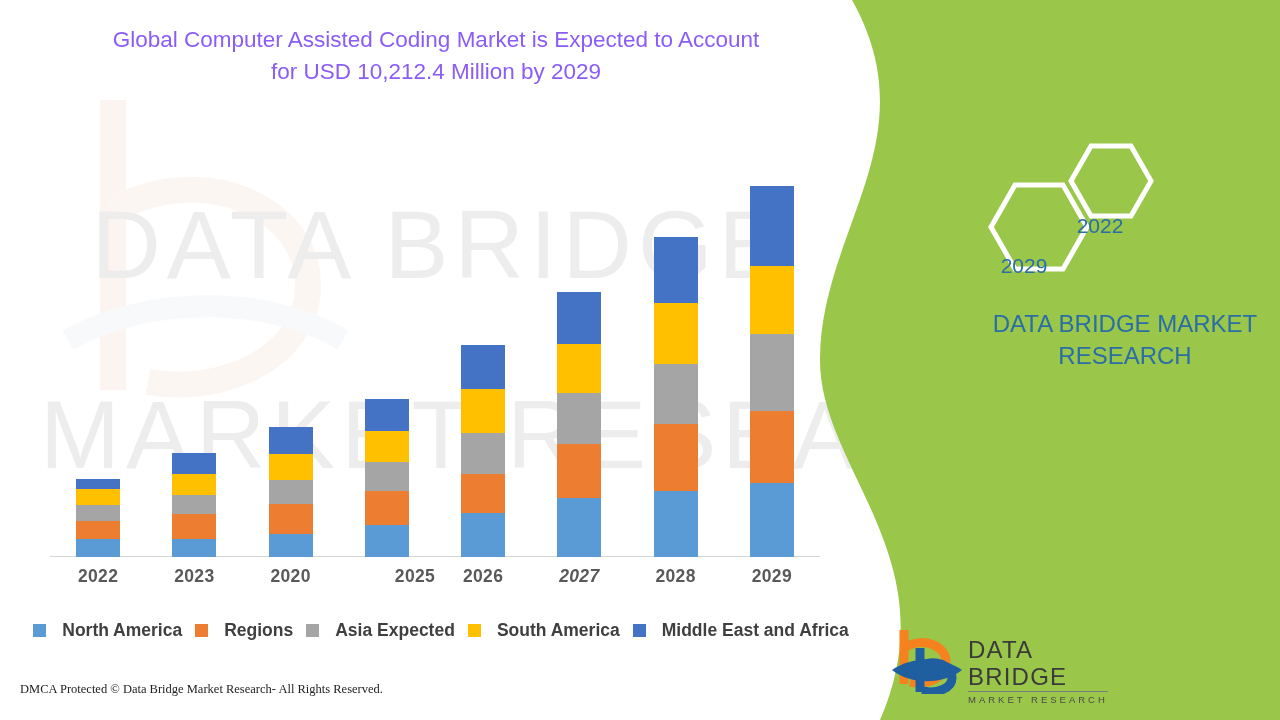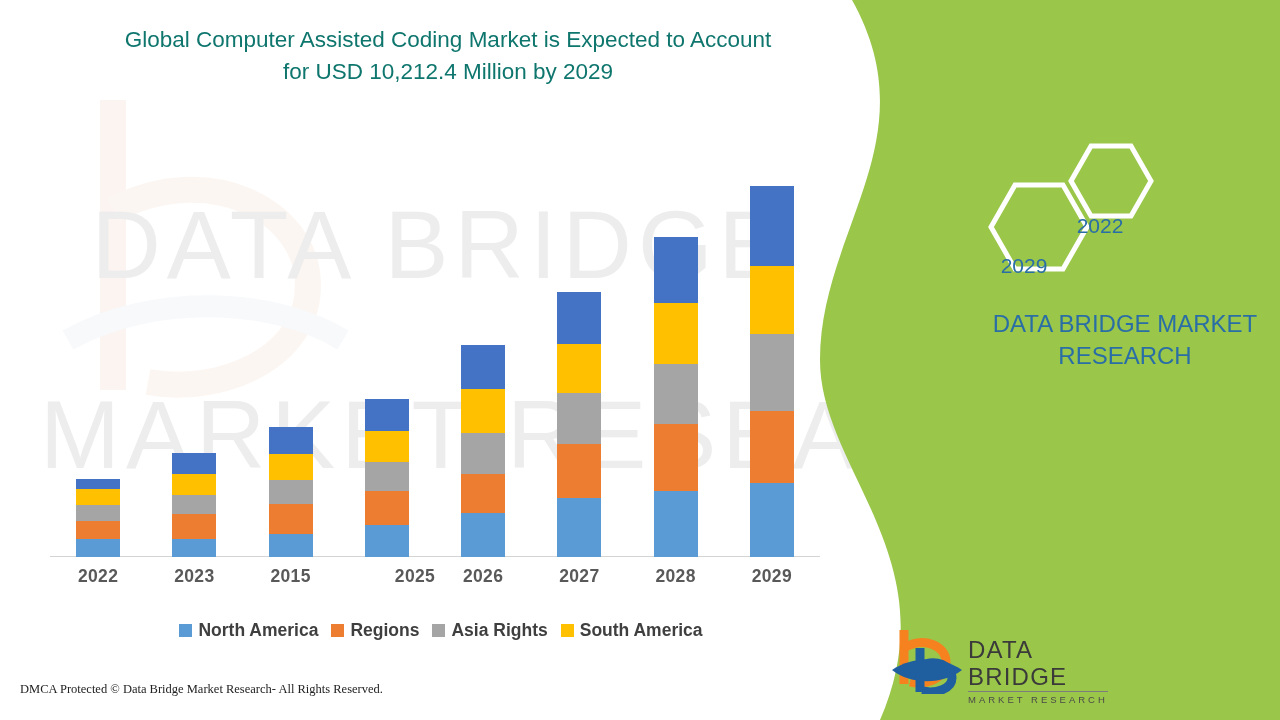--- a/index.html
+++ b/index.html
@@ -45,22 +45,22 @@
   .hex-2022{left:90px;top:74px;}
   .hex-2029{left:14px;top:114px;}
   .brand-name{
     position:absolute;left:950px;top:308px;width:350px;text-align:center;
     color:#2a6ea6;font-size:24px;line-height:32px;font-weight:400;
   }
 
   
   .chart{position:absolute;left:0;top:0;width:840px;height:720px;}
   .chart-title{
-    position:absolute;left:112px;top:24px;width:672px;text-align:center;
-    color:#0f766e;font-size:22.5px;line-height:32px;font-weight:400;
+    position:absolute;left:100px;top:24px;width:672px;text-align:center;
+    color:#8b5cf6;font-size:22.5px;line-height:32px;font-weight:400;
   }
   .plot{position:absolute;left:50px;top:160px;width:770px;height:397px;}
   .axis-line{
     position:absolute;left:50px;top:556px;width:770px;height:1px;
     background:#d4d4d4;
   }
   .bar-col{
     position:absolute;bottom:0;display:flex;flex-direction:column-reverse;
     align-items:stretch;
   }
@@ -69,21 +69,21 @@
   .xlab{
     position:absolute;top:0;text-align:center;color:#595959;
     font-size:17.5px;font-weight:bold;letter-spacing:.3px;
   }
 
   
   .legend{
     position:absolute;left:46px;top:617px;width:790px;height:26px;
     display:flex;align-items:center;justify-content:center;gap:13px;
   }
-  .leg-item{display:flex;align-items:center;gap:6px;}
+  .leg-item{display:flex;align-items:center;gap:16px;}
   .leg-sw{width:13px;height:13px;flex:0 0 auto;}
   .leg-tx{color:#3f3f3f;font-size:17.5px;font-weight:bold;white-space:nowrap;}
 
   
   .footer-left{
     position:absolute;left:20px;top:682px;
     color:#222;font-size:12.5px;font-family:"Liberation Serif", serif;
     white-space:nowrap;
   }
   .footer-right{
@@ -180,44 +180,48 @@
           <div class="seg" title="Europe 2029" style="height: 72px; background: rgb(237, 125, 49);"></div>
           <div class="seg" title="Asia Pacific 2029" style="height: 77px; background: rgb(165, 165, 165);"></div>
           <div class="seg" title="South America 2029" style="height: 68px; background: rgb(255, 192, 0);"></div>
           <div class="seg" title="Middle East and Africa 2029" style="height: 80px; background: rgb(68, 114, 196);"></div>
         </div>
       </div>
 
     <div class="xlabels" id="xlabels">
         <div class="xlab" style="left: 0px; width: 96.25px;">2022</div>
         <div class="xlab" style="left: 96.25px; width: 96.25px;">2023</div>
-        <div class="xlab" style="left: 192.5px; width: 96.25px;">2015</div>
+        <div class="xlab" style="left: 192.5px; width: 96.25px;">2020</div>
         <div class="xlab" style="left: 288.75px; width: 96.25px; text-align: right;">2025</div>
         <div class="xlab" style="left: 385px; width: 96.25px;">2026</div>
-        <div class="xlab" style="left: 481.25px; width: 96.25px;">2027</div>
+        <div class="xlab" style="left: 481.25px; width: 96.25px; font-style: italic;">2027</div>
         <div class="xlab" style="left: 577.5px; width: 96.25px;">2028</div>
         <div class="xlab" style="left: 673.75px; width: 96.25px;">2029</div>
       </div>
 
     <div class="legend" id="legend">
         <div class="leg-item">
           <span class="leg-sw" style="background: rgb(91, 155, 213);"></span>
           <span class="leg-tx">North America</span>
         </div>
         <div class="leg-item">
           <span class="leg-sw" style="background: rgb(237, 125, 49);"></span>
           <span class="leg-tx">Regions</span>
         </div>
         <div class="leg-item">
           <span class="leg-sw" style="background: rgb(165, 165, 165);"></span>
-          <span class="leg-tx">Asia Rights</span>
+          <span class="leg-tx">Asia Expected</span>
         </div>
         <div class="leg-item">
           <span class="leg-sw" style="background: rgb(255, 192, 0);"></span>
           <span class="leg-tx">South America</span>
+        </div>
+        <div class="leg-item">
+          <span class="leg-sw" style="background: rgb(68, 114, 196);"></span>
+          <span class="leg-tx">Middle East and Africa</span>
         </div>
       </div>
 
     <div class="footer-left">DMCA Protected © Data Bridge Market Research- All Rights Reserved.</div>
   </div>
 
   <div class="green-panel">
     <svg width="500" height="720" viewBox="0 0 500 720">
       <path d="M72 0 L500 0 L500 720 L100 720 C 170 560, 40 470, 40 360 C 40 230, 150 140, 72 0 Z" fill="#9ac64a"></path>
     </svg>

